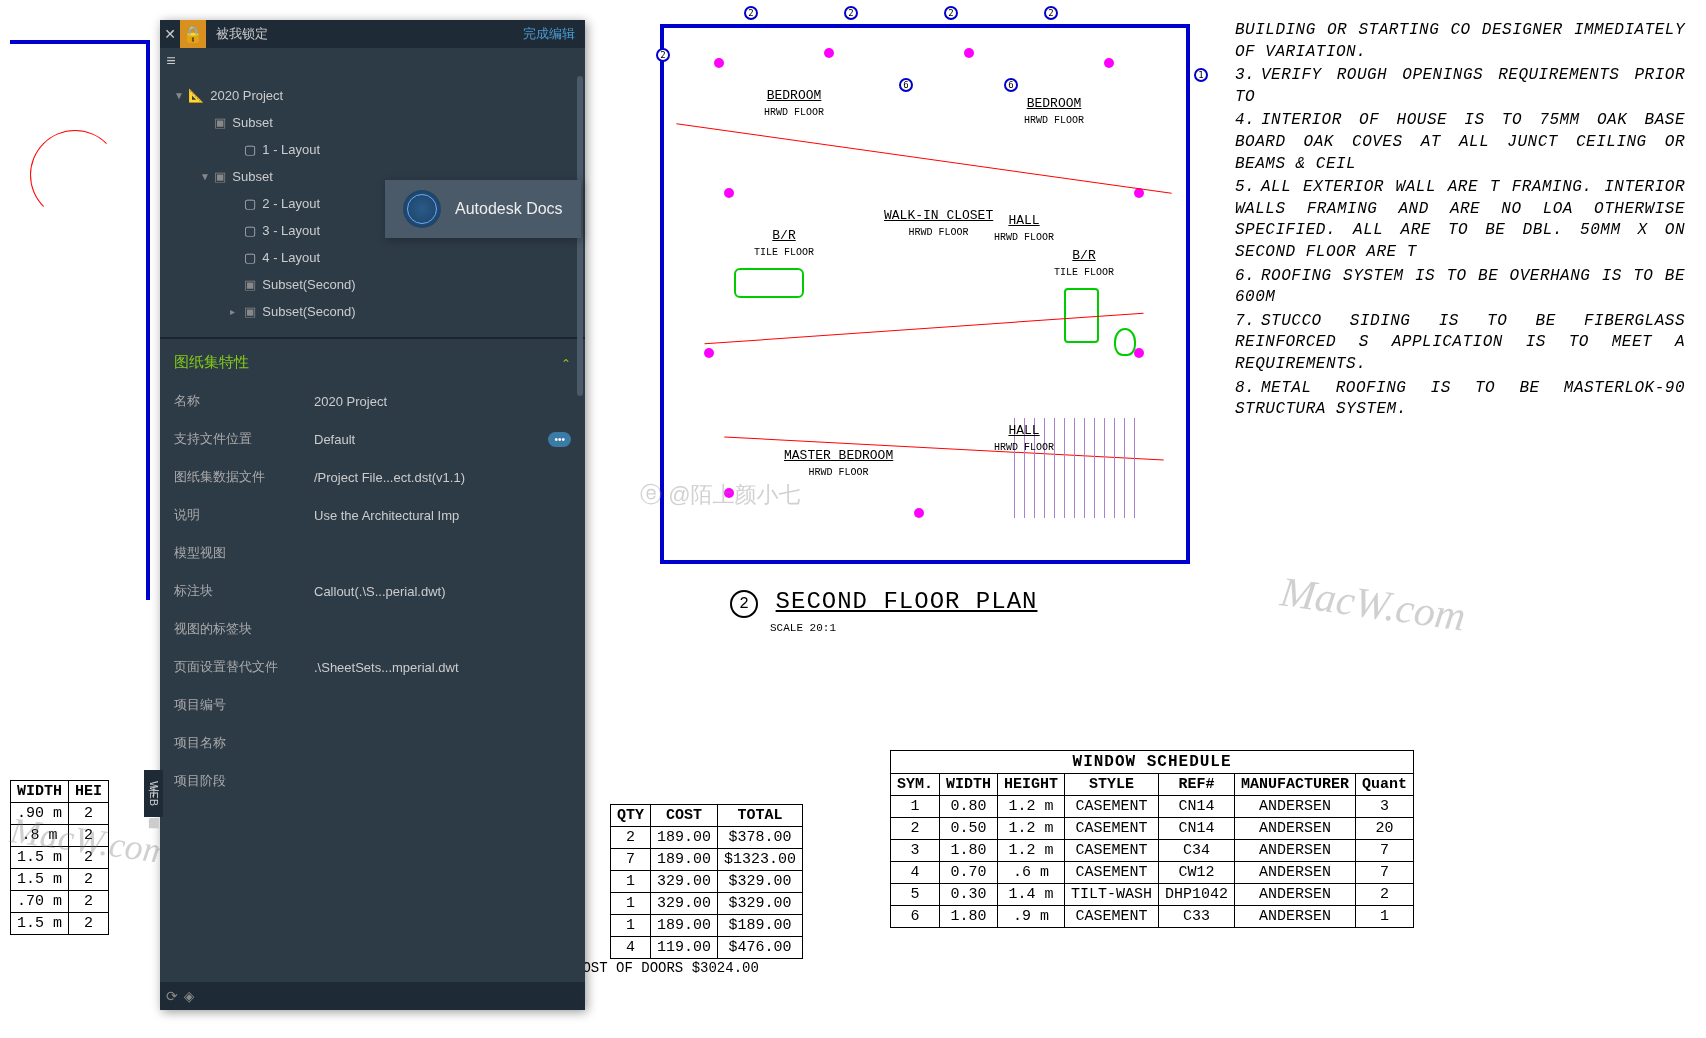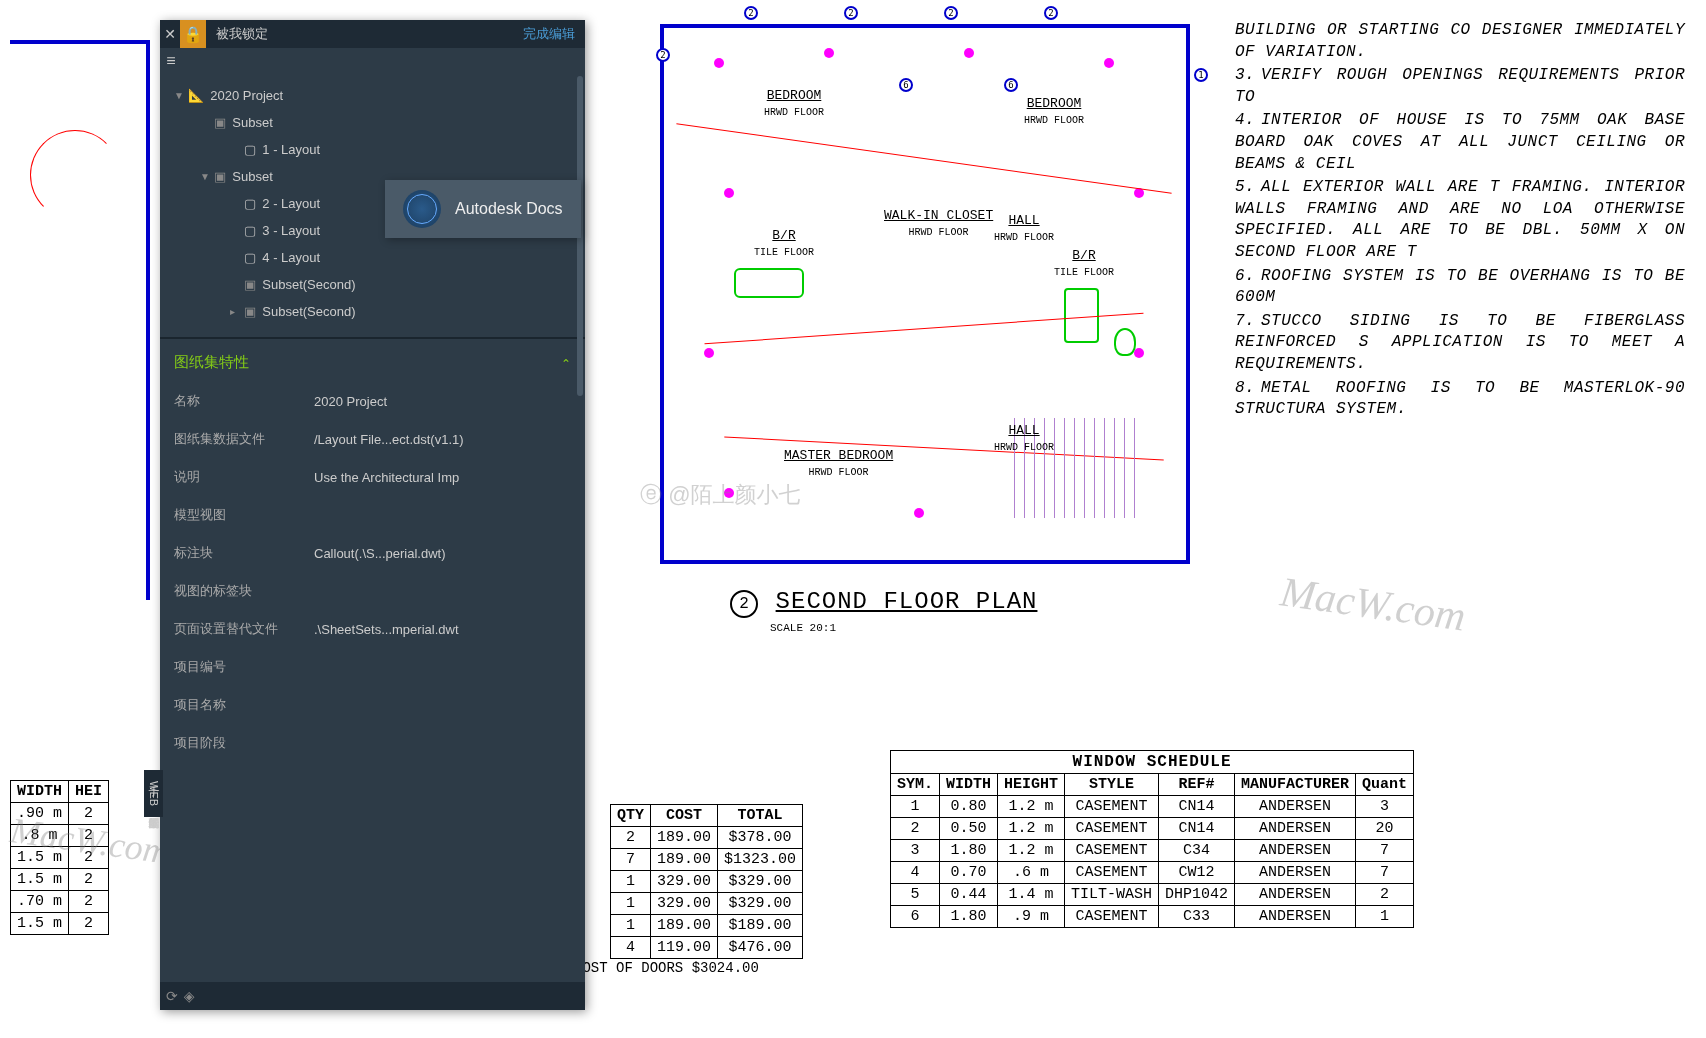--- a/index.html
+++ b/index.html
@@ -151,22 +151,27 @@
   <div class="props-header">
     <span>图纸集特性</span>
     <span class="props-chevron">⌄</span>
   </div>
   <div class="props" id="props">
       <div class="prop-row">
         <div class="prop-label">名称</div>
         <div class="prop-value">2020 Project</div>
       </div>
       <div class="prop-row">
+        <div class="prop-label">支持文件位置</div>
+        <div class="prop-value">Default</div>
+        <div class="prop-more">•••</div>
+      </div>
+      <div class="prop-row">
         <div class="prop-label">图纸集数据文件</div>
-        <div class="prop-value">/Layout File...ect.dst(v1.1)</div>
+        <div class="prop-value">/Project File...ect.dst(v1.1)</div>
       </div>
       <div class="prop-row">
         <div class="prop-label">说明</div>
         <div class="prop-value">Use the Architectural Imp</div>
       </div>
       <div class="prop-row">
         <div class="prop-label">模型视图</div>
         <div class="prop-value"></div>
       </div>
       <div class="prop-row">
@@ -380,21 +385,21 @@
         <td>4</td>
         <td>0.70</td>
         <td>.6 m</td>
         <td>CASEMENT</td>
         <td>CW12</td>
         <td>ANDERSEN</td>
         <td>7</td>
       </tr>
       <tr>
         <td>5</td>
-        <td>0.44</td>
+        <td>0.30</td>
         <td>1.4 m</td>
         <td>TILT-WASH</td>
         <td>DHP1042</td>
         <td>ANDERSEN</td>
         <td>2</td>
       </tr>
       <tr>
         <td>6</td>
         <td>1.80</td>
         <td>.9 m</td>

